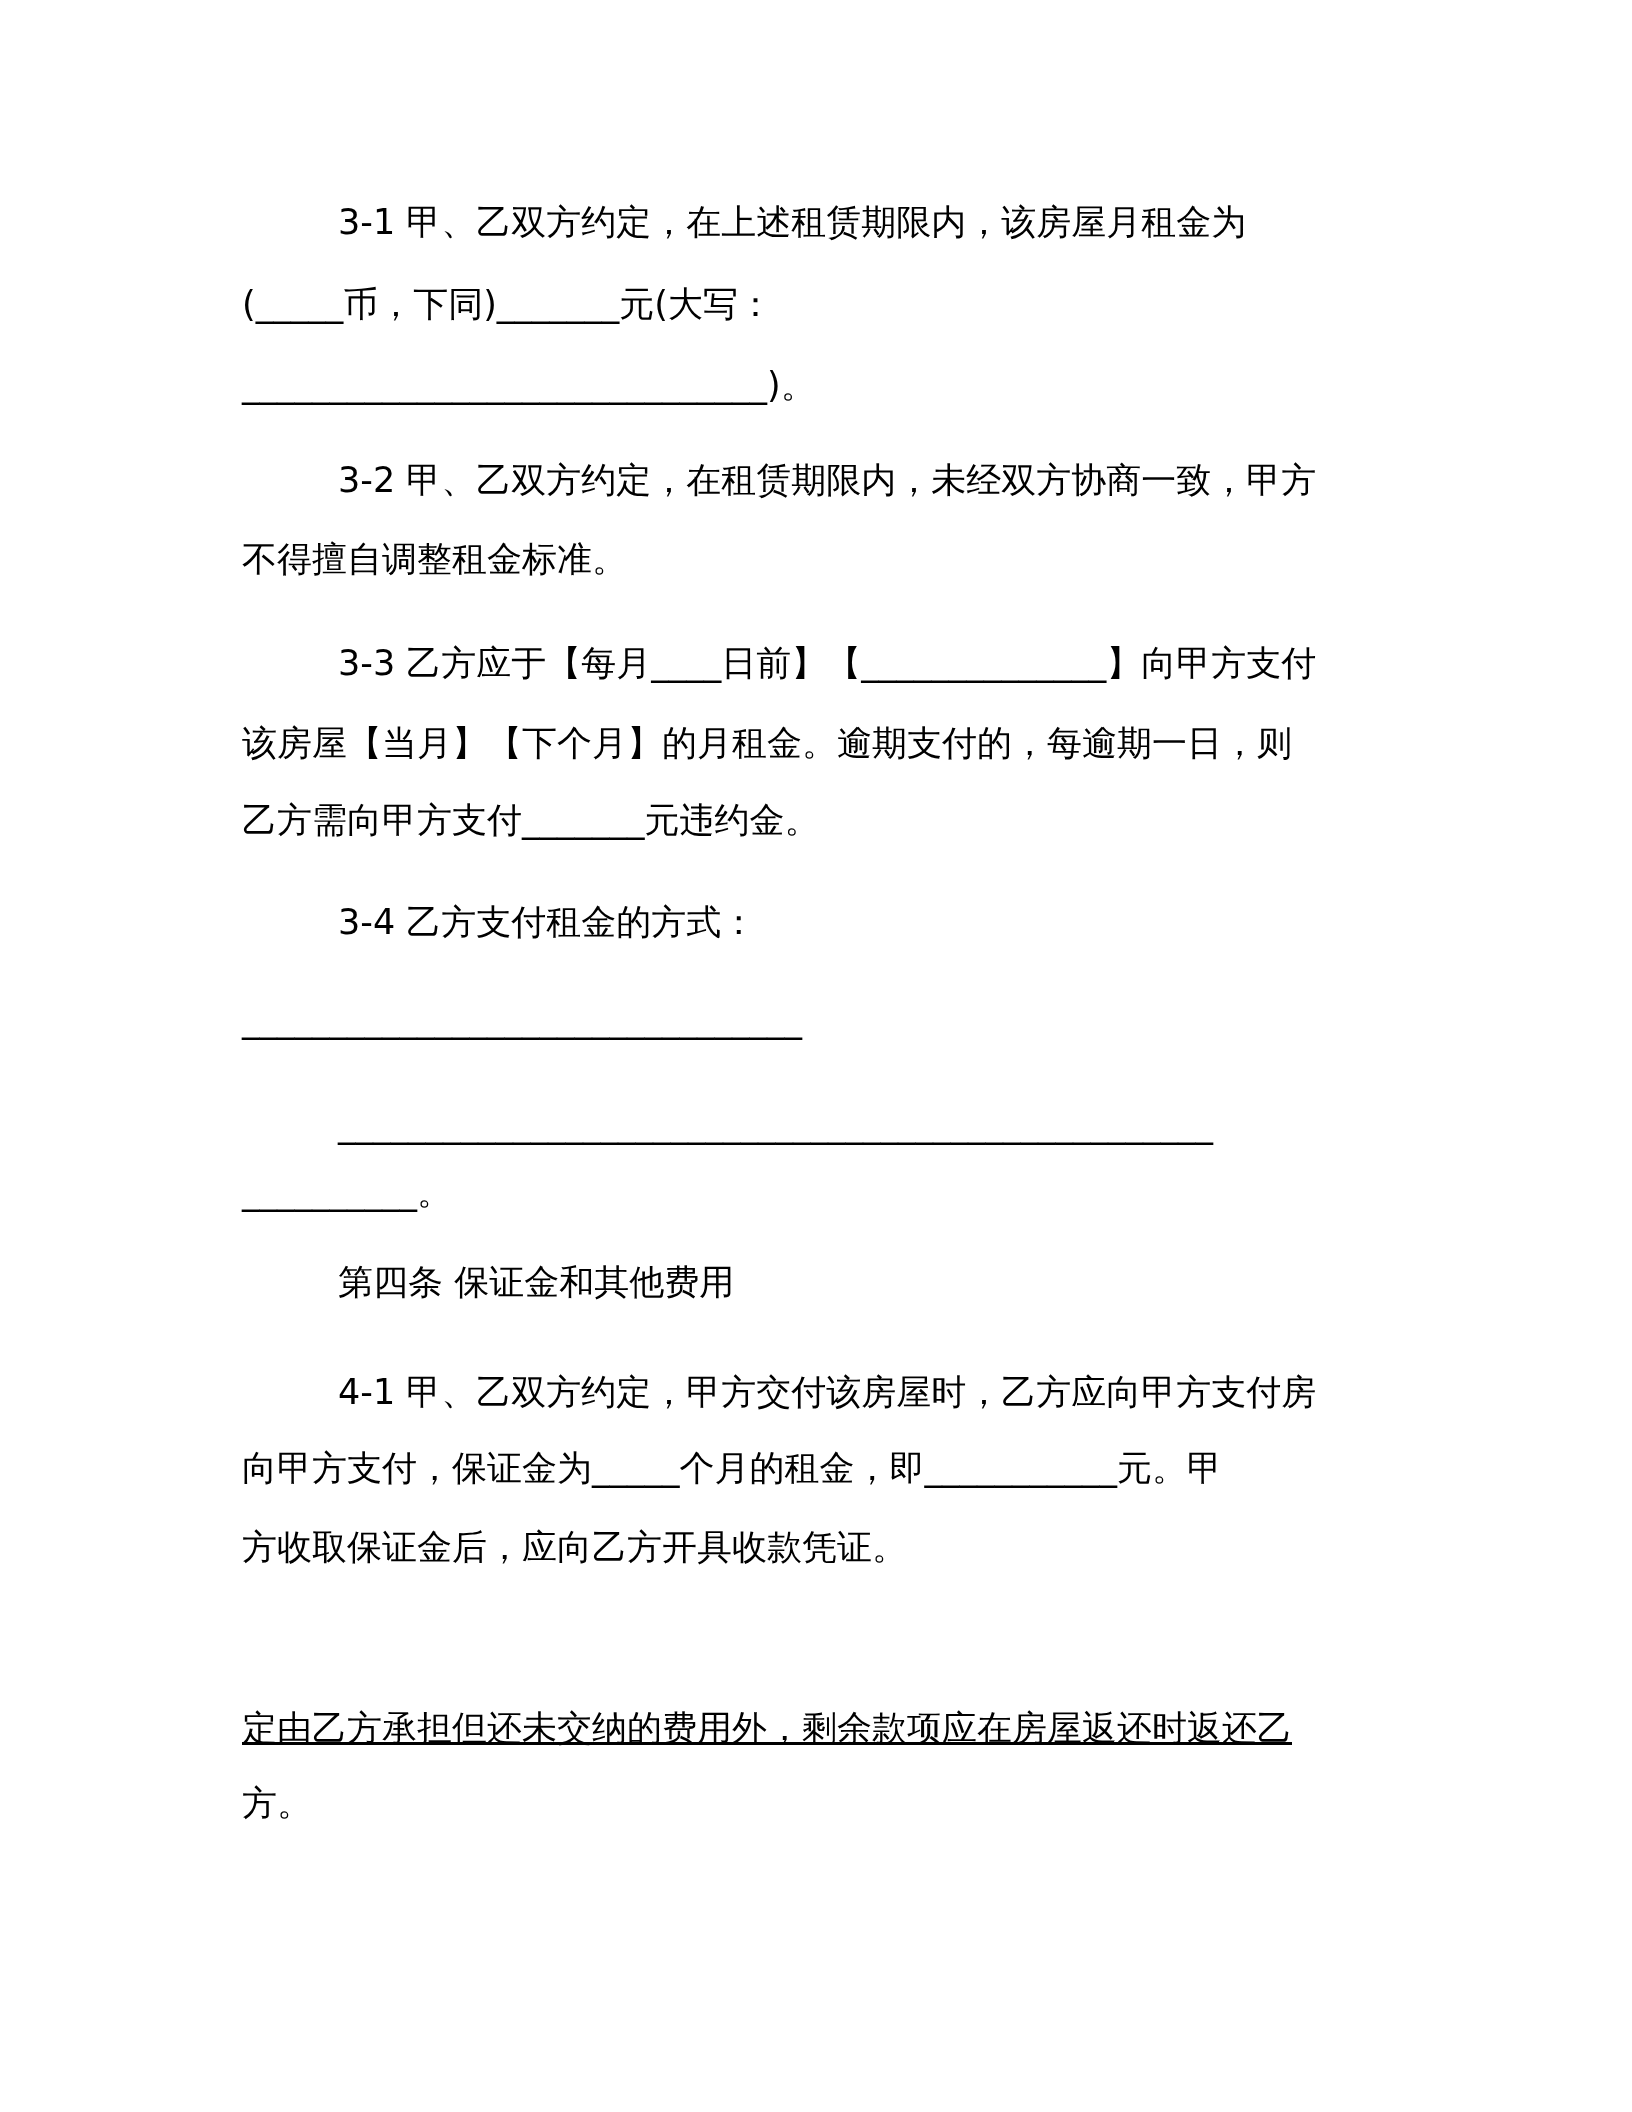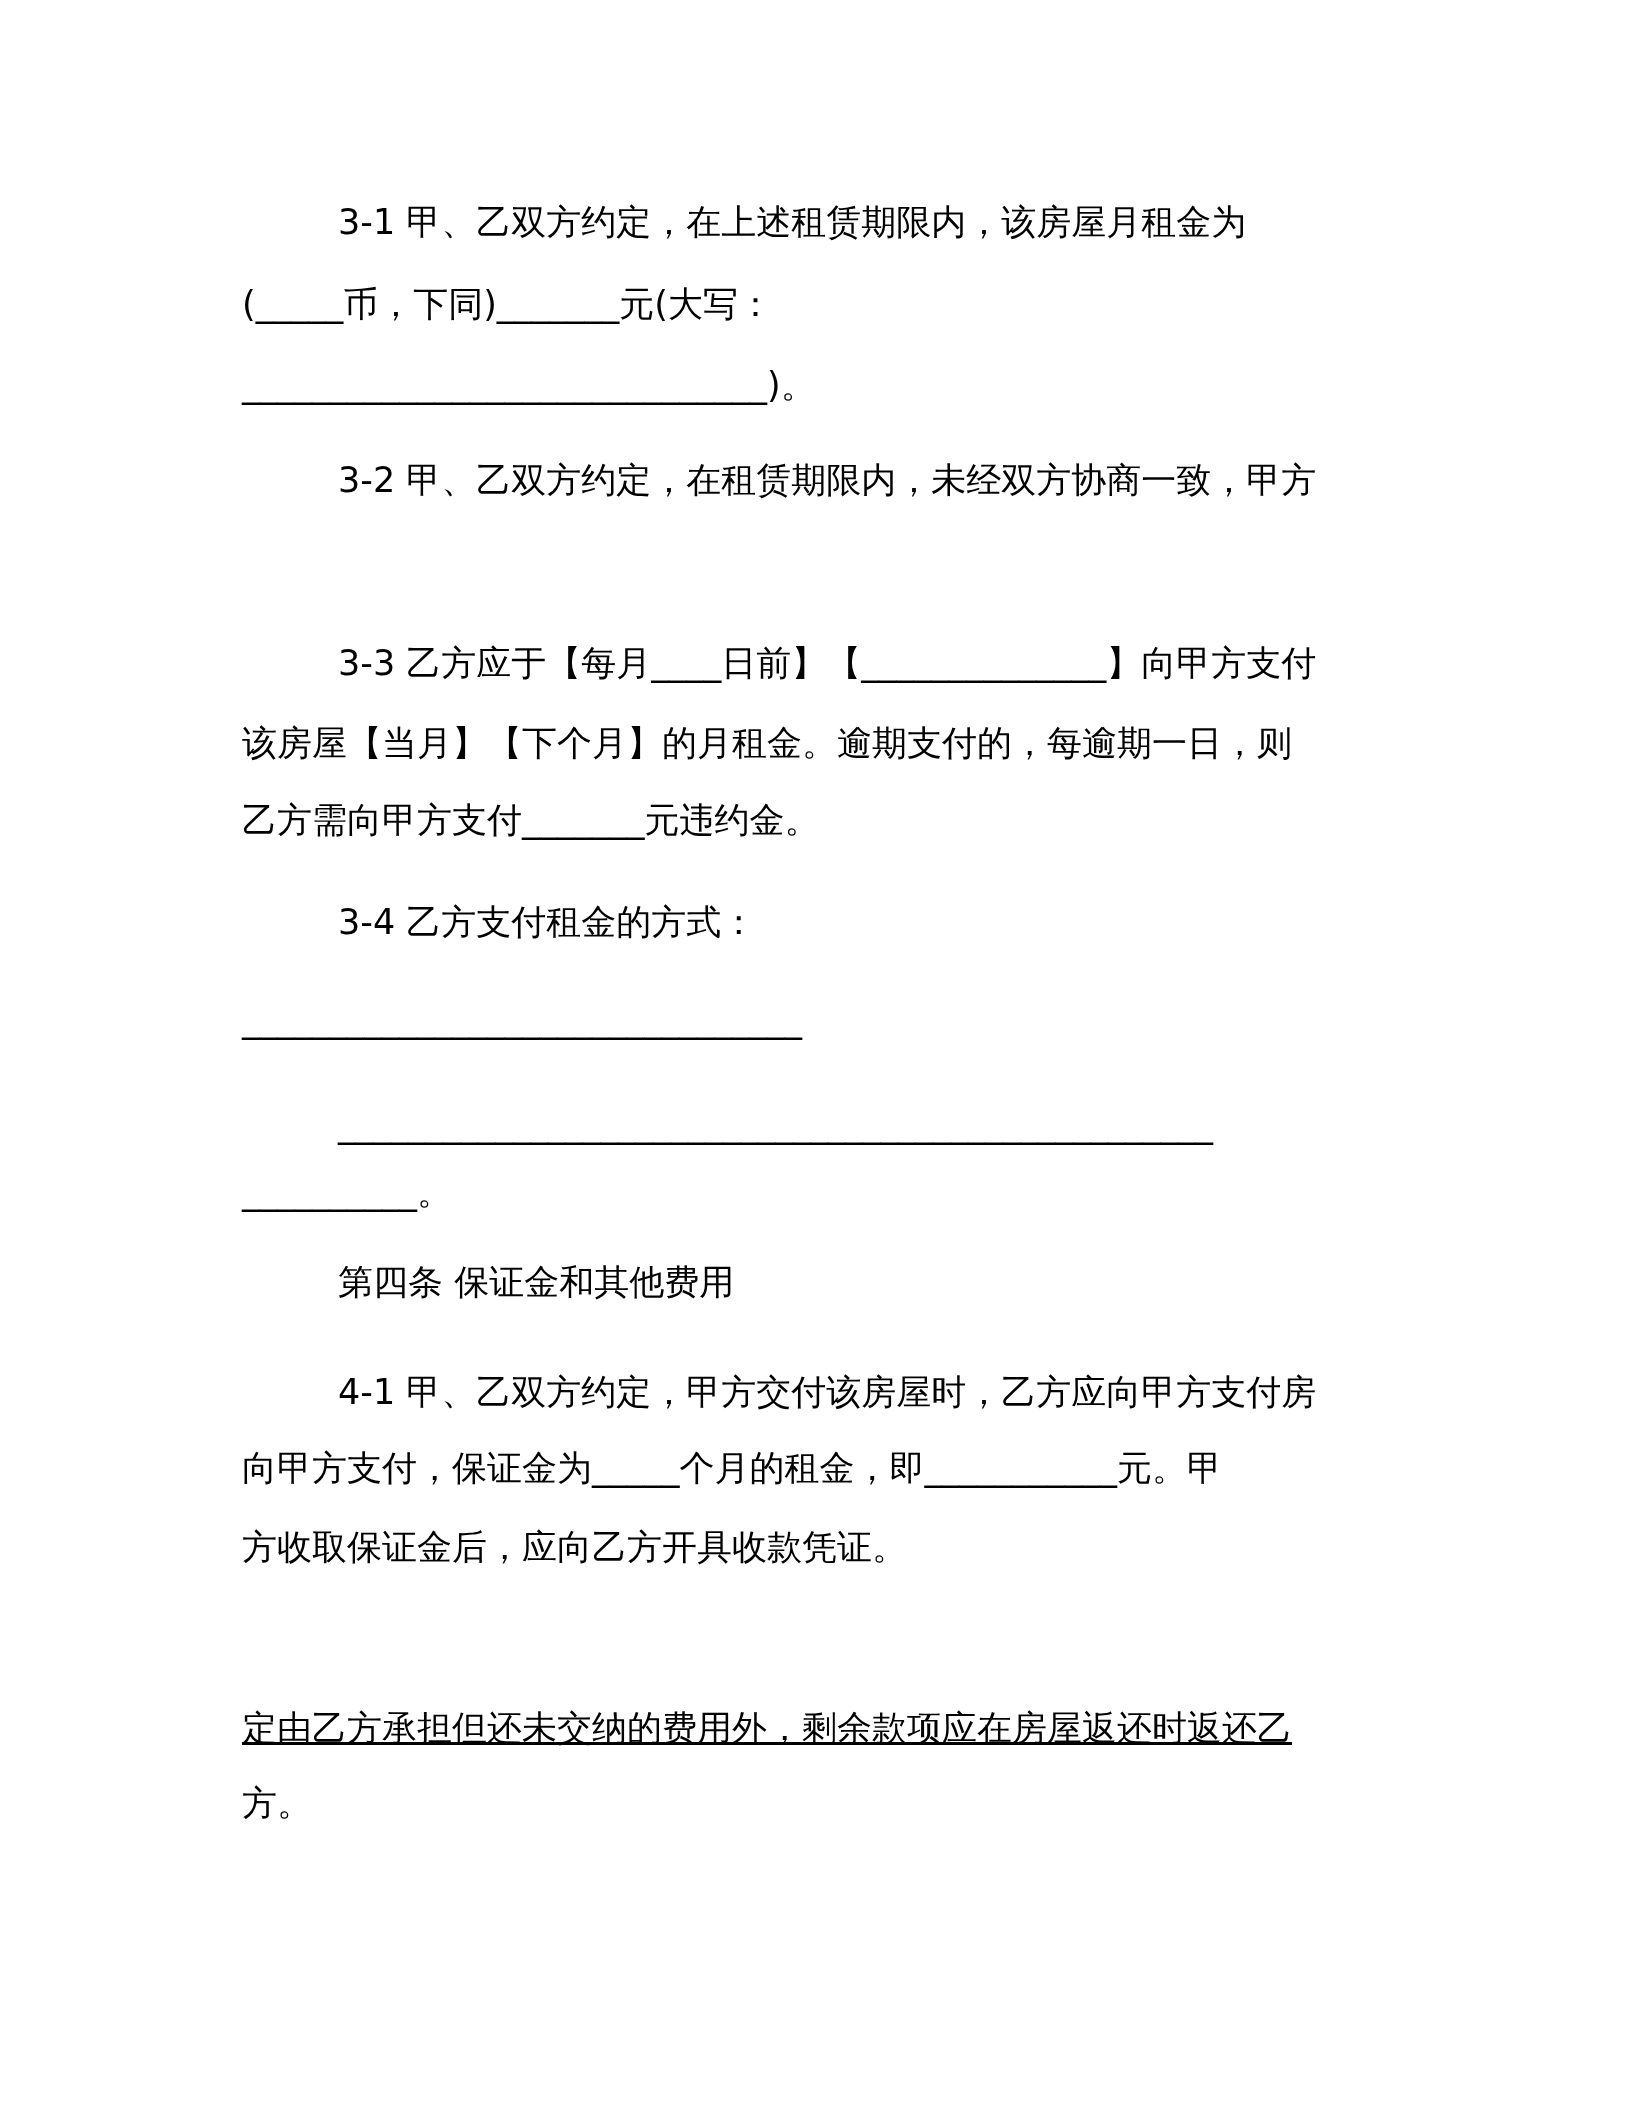--- a/index.html
+++ b/index.html
@@ -19,20 +19,21 @@
 </head>
 <body>
 
 <div class="page">
 
   <div class="line" style="left:338px; top:200px;">3-1 甲、乙双方约定，在上述租赁期限内，该房屋月租金为</div>
   <div class="line" style="left:242px; top:282px;">(_____币，下同)_______元(大写：</div>
   <div class="line" style="left:242px; top:363px;">______________________________)。</div>
 
   <div class="line" style="left:338px; top:458px;">3-2 甲、乙双方约定，在租赁期限内，未经双方协商一致，甲方</div>
+  <div class="line" style="left:242px; top:537px;">不得擅自调整租金标准。</div>
 
   <div class="line" style="left:338px; top:641px;">3-3 乙方应于【每月____日前】【______________】向甲方支付</div>
   <div class="line" style="left:242px; top:721px;">该房屋【当月】【下个月】的月租金。逾期支付的，每逾期一日，则</div>
   <div class="line" style="left:242px; top:798px;text-align:right;">乙方需向甲方支付_______元违约金。</div>
 
   <div class="line" style="left:338px; top:900px;">3-4 乙方支付租金的方式：</div>
 
   <div class="line" style="left:242px; top:998px;">________________________________</div>
 
   <div class="line" style="left:338px; top:1103px;">__________________________________________________</div>

